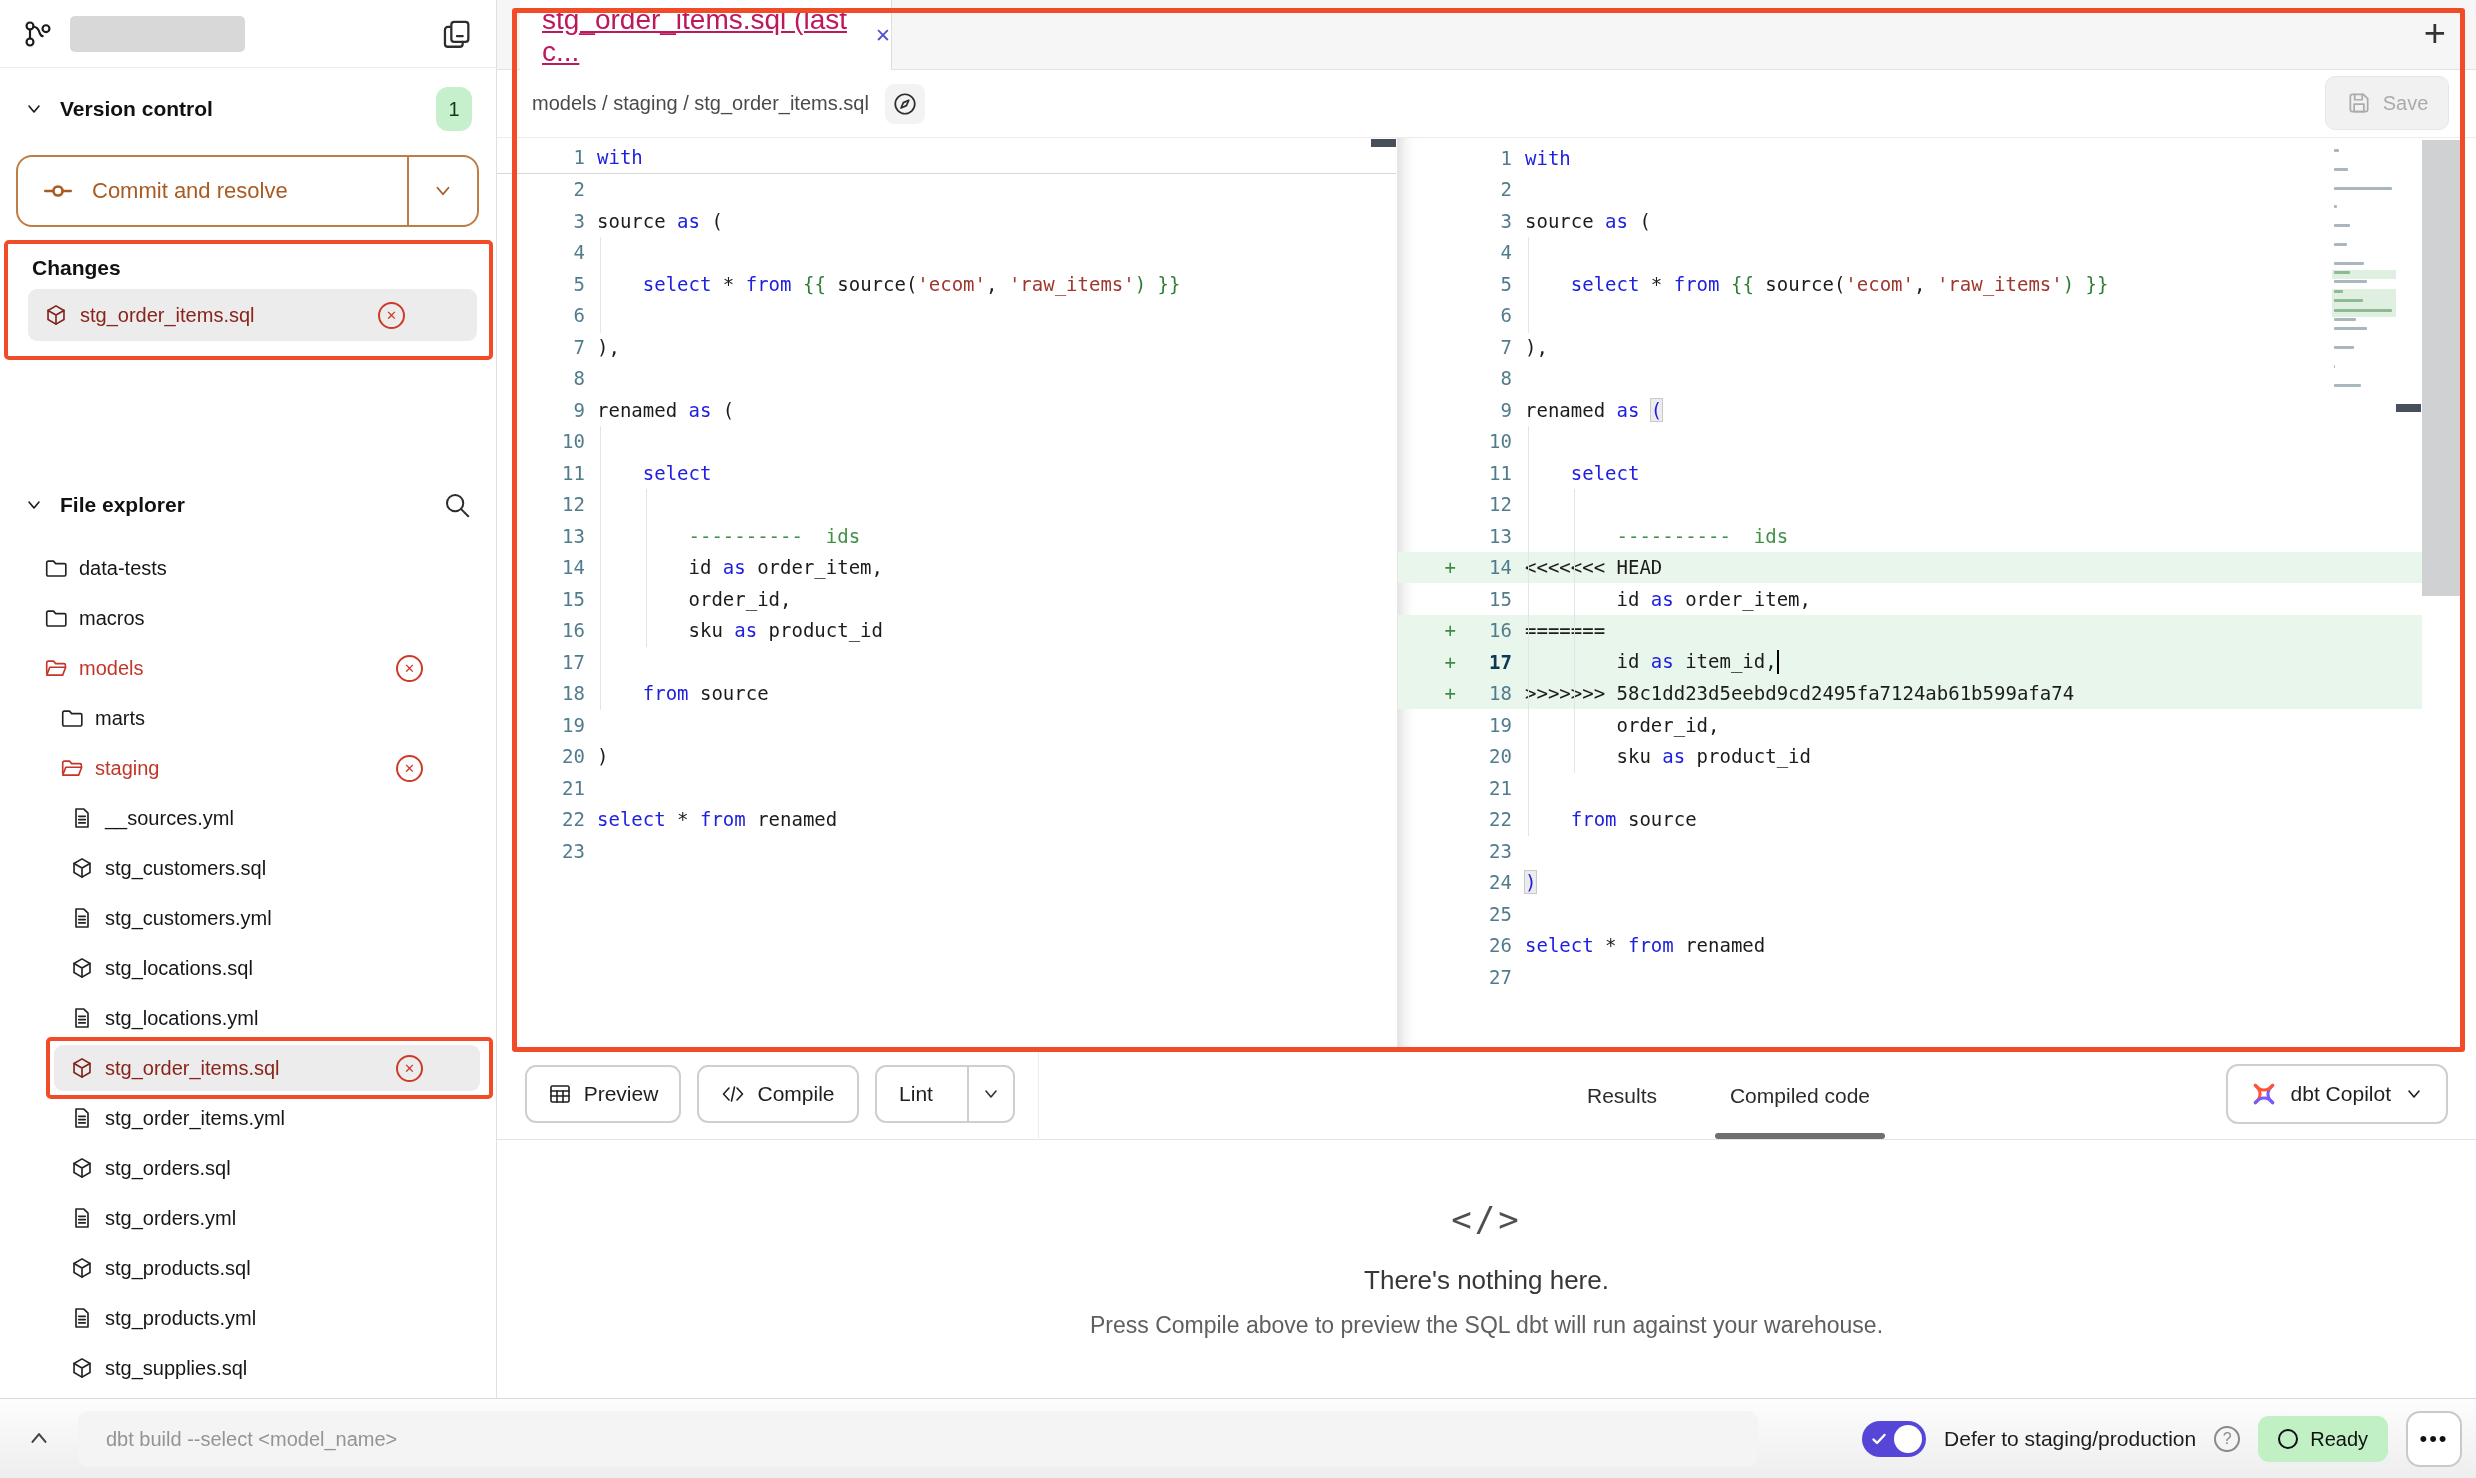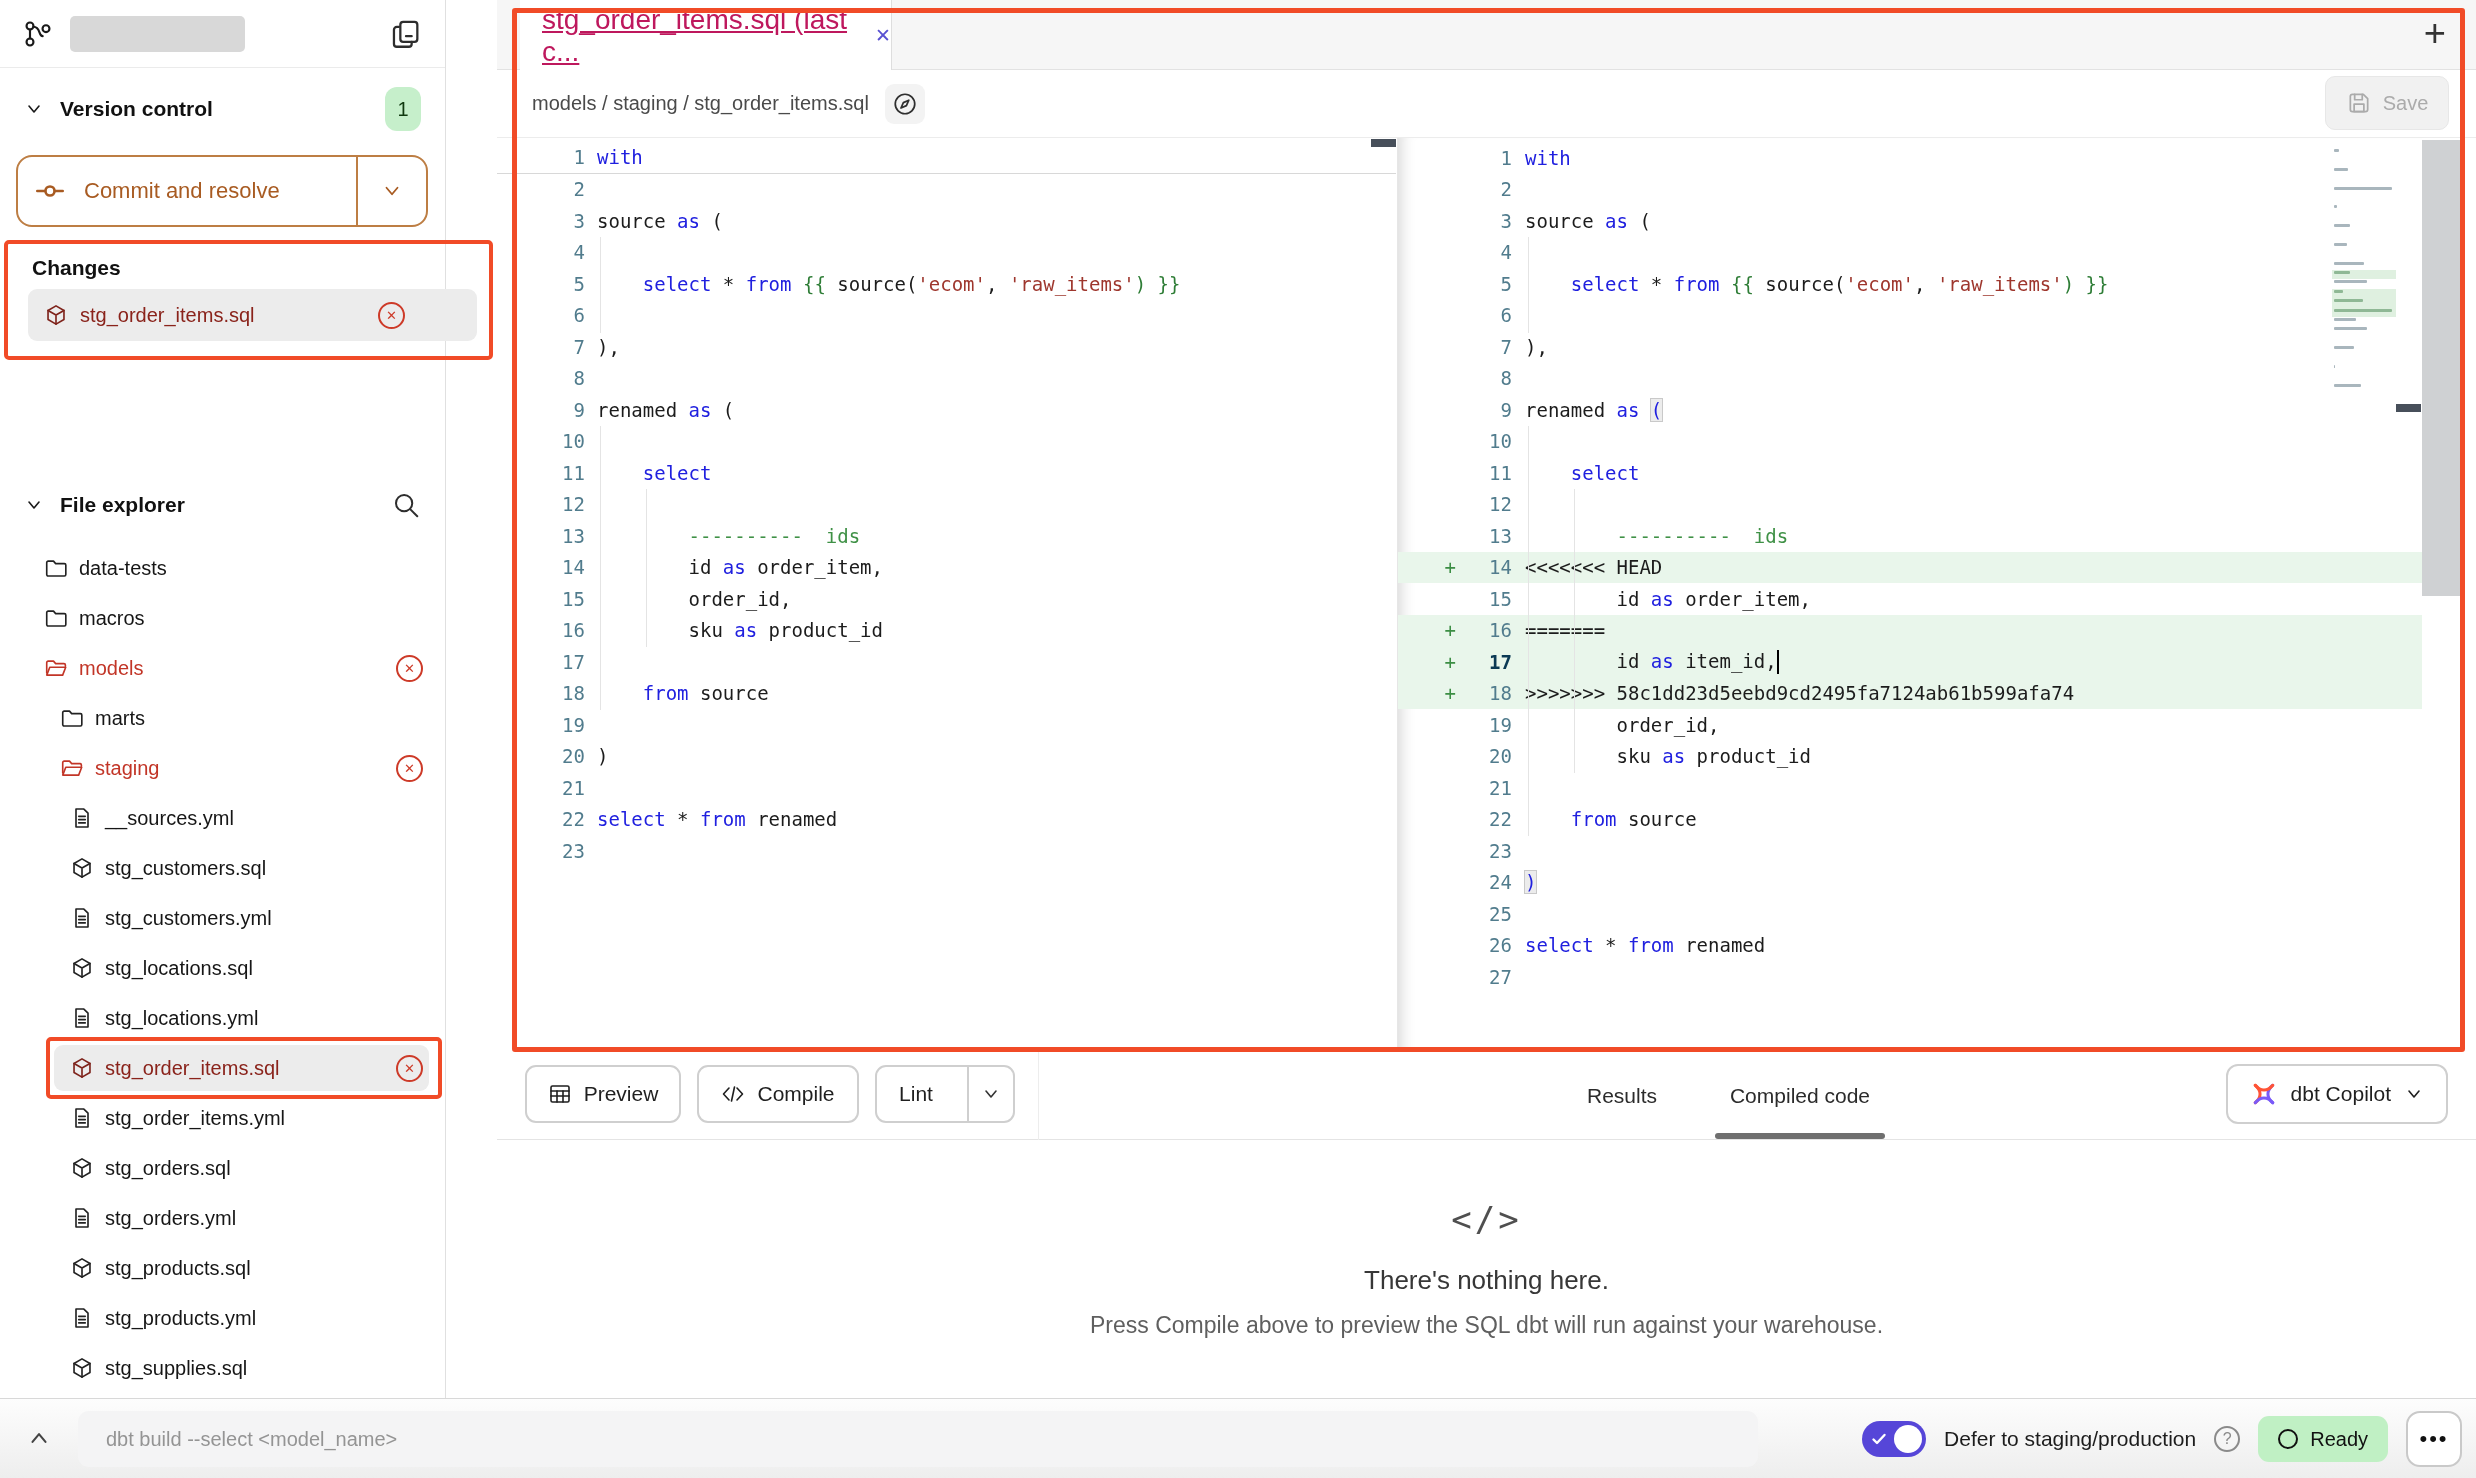--- a/index.html
+++ b/index.html
@@ -2,35 +2,35 @@
 <html><head>
 <meta charset="utf-8">
 <style>
   * { margin:0; padding:0; box-sizing:border-box; }
   html,body { width:2476px; height:1478px; background:#ffffff; overflow:hidden;
               font-family:"Liberation Sans", sans-serif; color:#1a1a1a; }
   svg { display:block; }
   .stroke-ic svg { stroke:currentColor; fill:none; stroke-width:1.6; stroke-linecap:round; stroke-linejoin:round; }
 
   
-  #sidebar { position:absolute; left:0; top:0; width:446px; height:1398px;
+  #sidebar { position:absolute; left:0; top:0; width:497px; height:1398px;
              background:#fff; border-right:1px solid #e0e0e0; }
   .logo-row { position:absolute; left:0; top:0; right:0; height:68px;
               border-bottom:1px solid #ebebeb; display:flex; align-items:center; padding:0 22px; }
   .logo-placeholder { width:175px; height:36px; background:#d8d8d8; border-radius:5px; margin-left:16px; }
   .copy-btn { margin-left:auto; color:#2d2d2d; }
   .vc-header { position:absolute; left:0; top:88px; right:0; height:42px;
                display:flex; align-items:center; padding:0 24px; gap:16px; }
   .sec-title { font-size:21px; font-weight:700; color:#111; }
   .vc-badge { margin-left:auto; width:36px; height:44px; border-radius:12px; background:#c6efcb;
               color:#10390f; font-size:20px; display:flex; align-items:center; justify-content:center; }
   .commit-btn { position:absolute; left:16px; right:17px; top:155px; height:72px;
                 border:2px solid #bd7e44; border-radius:16px; background:#fff;
                 display:flex; align-items:stretch; cursor:pointer; }
-  .commit-main { flex:1; display:flex; align-items:center; gap:18px; padding-left:16px;
+  .commit-main { flex:1; display:flex; align-items:center; gap:18px; padding-left:24px;
                  color:#a85b22; font-size:22px; font-weight:500; }
   .commit-chev { width:70px; border-left:2px solid #bd7e44; display:flex; align-items:center;
                  justify-content:center; color:#a85b22; }
   .changes-wrap { position:absolute; left:4px; top:240px; width:489px; height:120px;
                   border:4px solid #f14b27; border-radius:5px;padding-left:8px; }
   .changes-title { font-size:21px; font-weight:700; color:#111; margin:12px 0 9px 16px; }
   .changes-row { margin:0 12px; height:52px; background:#ececec; border-radius:9px;
                  display:flex; align-items:center; padding:0 16px; cursor:pointer; }
   .changes-row .ticon { color:#7e231b; }
   .changes-name { font-size:20px; color:#8a231b; margin-left:12px; }

